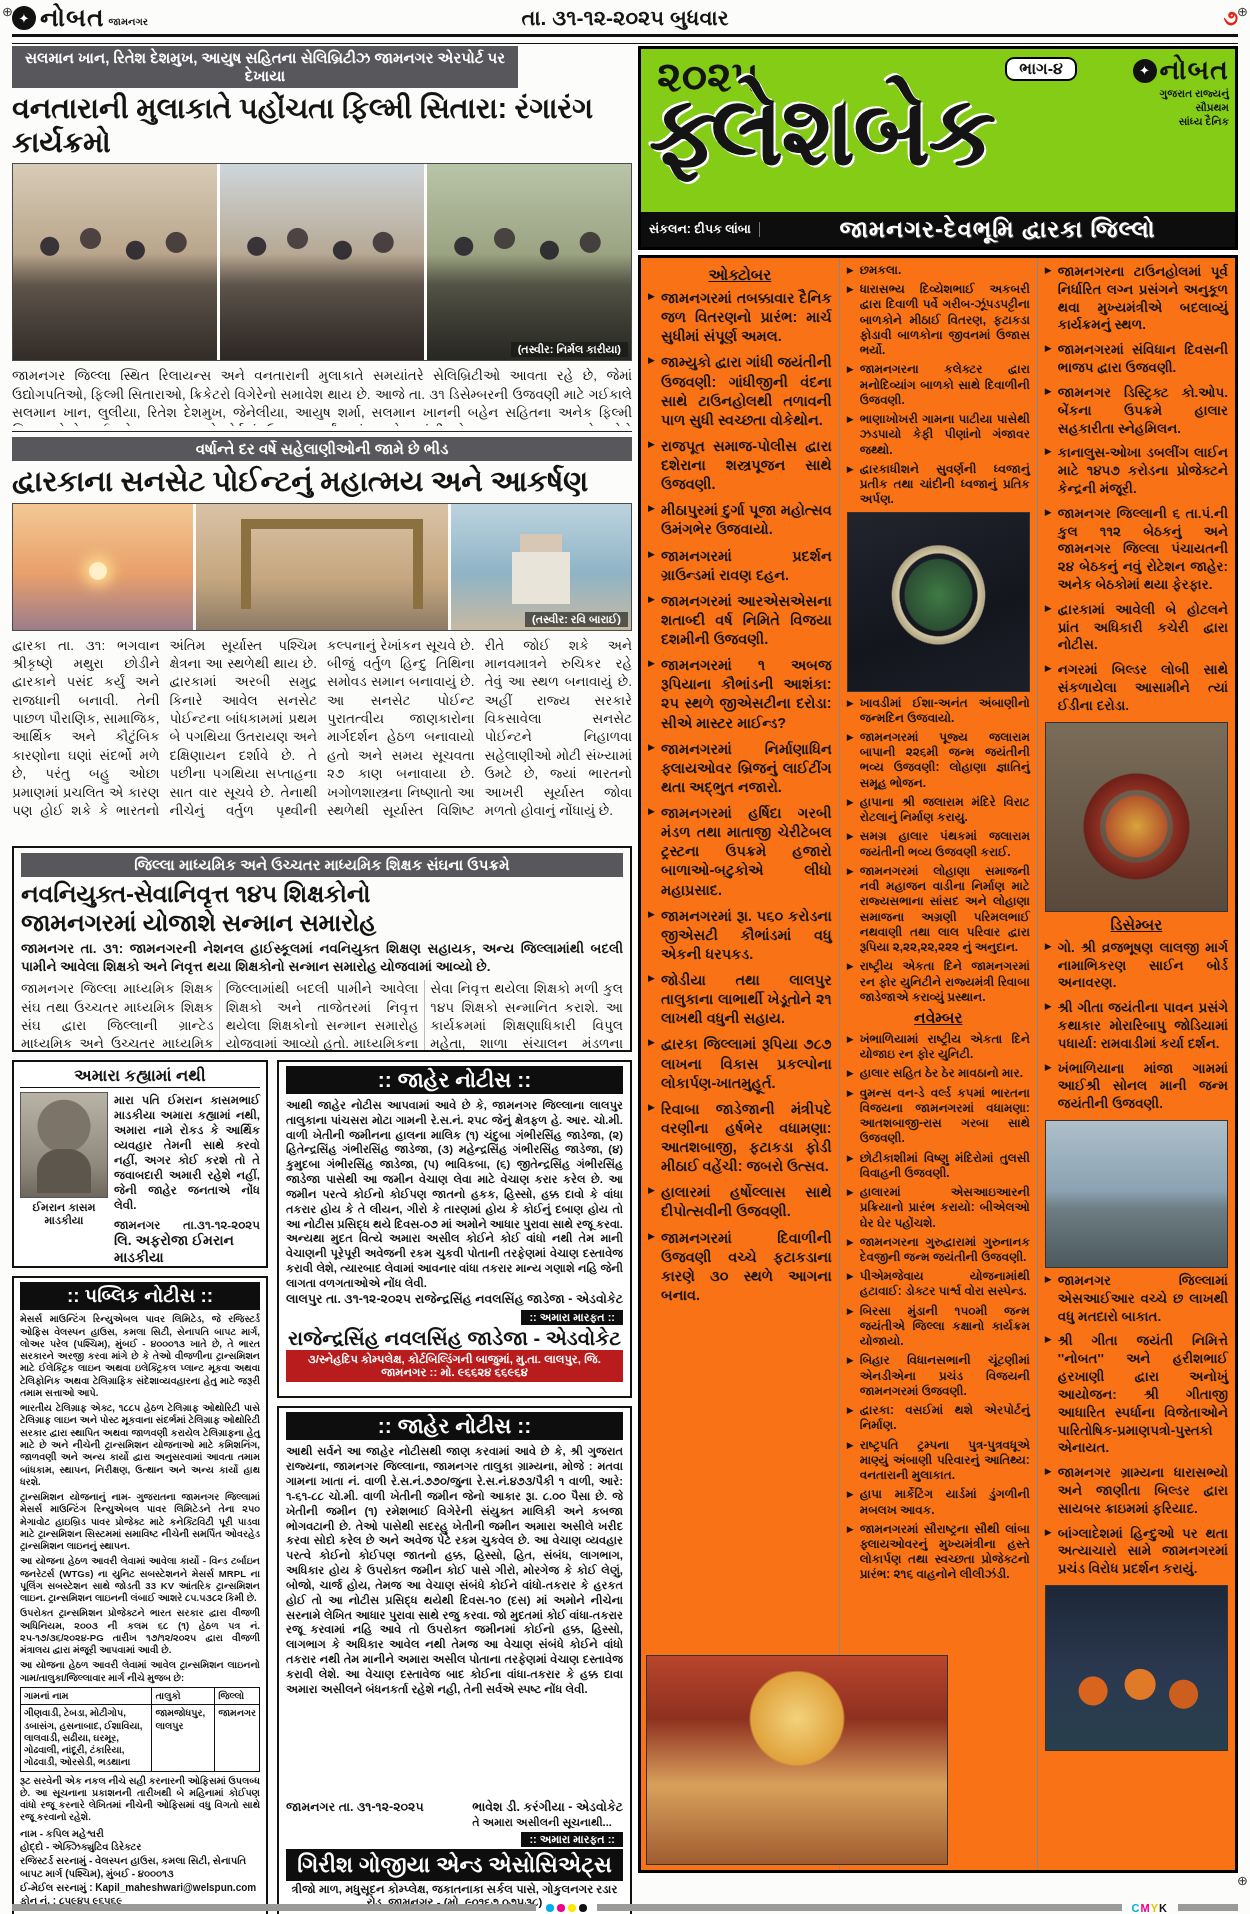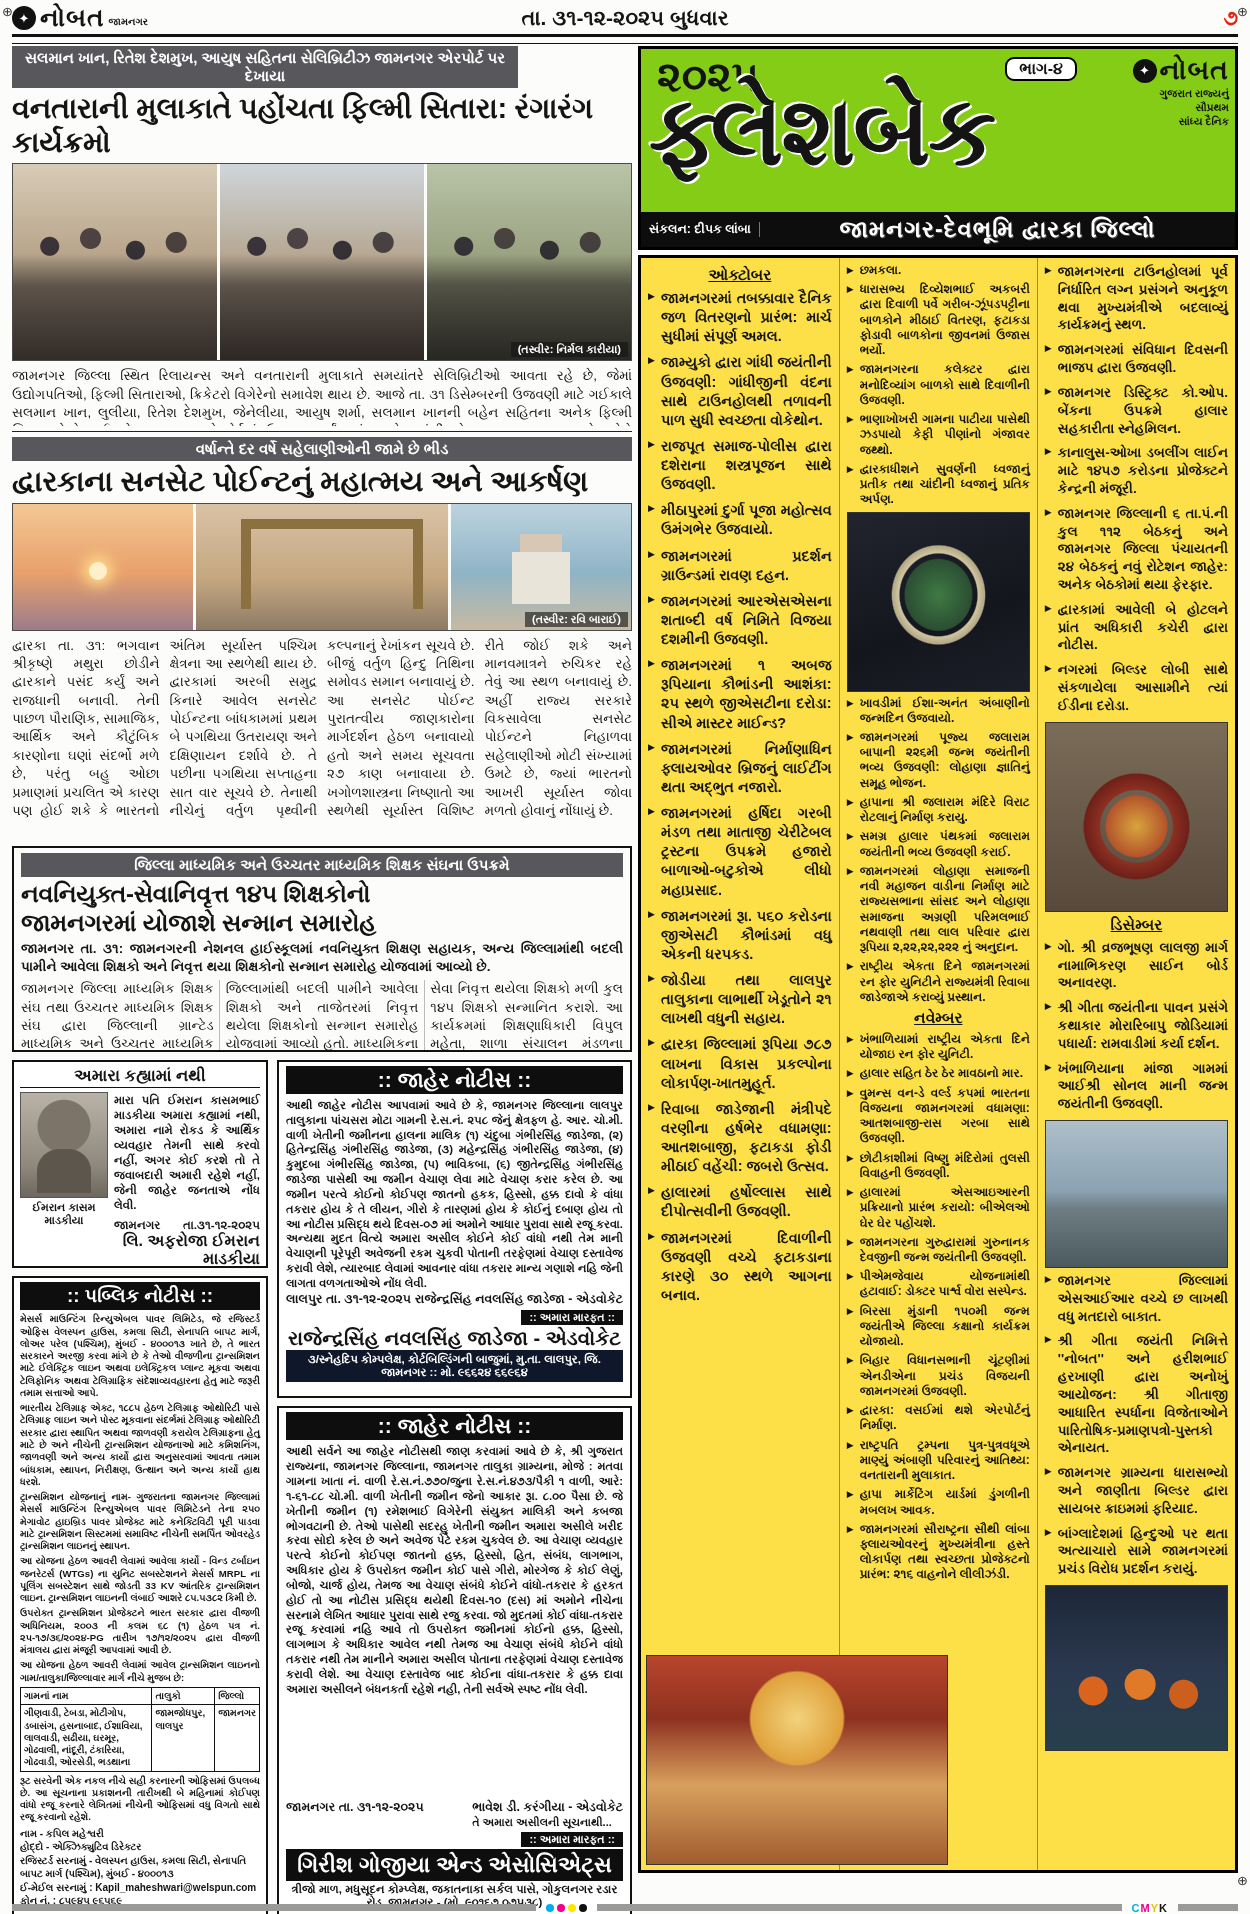--- a/index.html
+++ b/index.html
@@ -68,37 +68,37 @@
   .signs div{font-weight:800;font-size:10px;line-height:1.35;}
   
   .jn{padding:4px 7px;}
   .jn1{height:336px;}
   .jn2{height:512px;}
   .jn-title{font-size:21px;padding:2px 0;margin-bottom:4px;}
   .jn-body{font-size:11.4px;line-height:1.3;text-align:justify;font-weight:600;}
   .jn-sign{display:flex;justify-content:space-between;font-weight:800;font-size:12.5px;margin-top:4px;}
   .via-chip{background:#0e0e0e;color:#fff;font-size:11px;font-weight:800;padding:1px 8px;margin:3px 0 2px auto;width:fit-content;}
   .via-name{font-size:20px;font-weight:900;text-align:center;}
-  .via-addr-dark{background:#0f172a;color:#fff;font-size:11.5px;font-weight:700;text-align:center;padding:3px 4px;}
+  .via-addr-dark{background:#b91c1c;color:#fff;font-size:11.5px;font-weight:700;text-align:center;padding:3px 4px;}
   .firm-bar{background:#0e0e0e;color:#fff;font-size:22px;font-weight:900;text-align:center;padding:3px 0;}
   .firm-addr{font-size:11.5px;font-weight:800;text-align:center;padding:2px 0;}
   
   .fb{position:absolute;left:638px;top:46px;width:600px;}
   .fb-mast{position:relative;border:3px solid #000;background:#84cc16;height:198px;over-flow:hidden;}
   .fb-year{position:absolute;left:16px;top:4px;font-size:42px;font-weight:900;}
   .fb-title{position:absolute;left:8px;top:34px;font-size:96px;font-weight:900;letter-spacing:-2px;line-height:1;white-space:nowrap;text-shadow:2px 2px 0 #fff,-2px -2px 0 #fff;}
   .fb-part{position:absolute;right:158px;top:8px;border:2px solid #000;border-radius:9px;background:#fff;font-size:16px;font-weight:900;padding:1px 12px;}
   .fb-logo{position:absolute;right:6px;top:6px;width:142px;text-align:right;}
   .fb-logo .row{display:flex;justify-content:flex-end;align-items:center;gap:3px;}
   .fb-logo .brand-name{font-size:27px;}
   .fb-tag{font-size:10.5px;font-weight:700;line-height:1.25;margin-top:1px;}
   .fb-region{position:absolute;left:0;right:0;bottom:0;background:#0d0d0d;color:#fff;display:flex;align-items:center;}
   .fb-compiler{font-size:12.5px;font-weight:800;padding:0 8px;border-right:1px solid #777;white-space:nowrap;}
   .fb-region-text{flex:1;text-align:center;font-size:23px;font-weight:900;letter-spacing:1px;padding:4px 0;text-shadow:1px 1px 0 #555;}
-  .fb-body{position:relative;border:3px solid #000;margin-top:5px;height:1612px;display:flex;overflow:hidden;background:#fde047;}
+  .fb-body{position:relative;border:3px solid #000;margin-top:5px;height:1612px;display:flex;overflow:hidden;background:#f97316;}
   .fb-col{padding:5px 7px;overflow:hidden;height:100%;}
   .fb-c1{width:33.4%;font-size:14.5px;}
   .fb-c2{width:33.3%;border-left:1px solid #888;border-right:1px solid #888;font-size:12px;}
   .fb-c3{width:33.3%;font-size:13.5px;}
   .fb-month{text-align:center;font-weight:900;text-decoration:underline;font-size:15.5px;margin:3px 0 5px;}
   .fb-list{margin:0;padding:0;list-style:none;}
   .fb-list li{position:relative;padding-left:13px;margin-bottom:7px;line-height:1.32;text-align:justify;font-weight:700;}
   .fb-c2 .fb-list li{margin-bottom:4px;line-height:1.27;}
   .fb-list li::before{content:"▶";position:absolute;left:0;top:2px;font-size:9px;}
   .fb-ph{border:1.5px solid #333;margin:4px 0;}
@@ -183,21 +183,21 @@
             <div>
               <div class="portrait"></div>
               <div style="font-size:11px;font-weight:800;text-align:center;margin-top:3px;">ઈમરાન કાસમ માડકીયા</div>
             </div>
             <div>
               <p class="kahya-body" style="margin:0;">મારા પતિ ઈમરાન કાસમભાઈ માડકીયા અમારા કહ્યામાં નથી, અમારા નામે રોકડ કે આર્થિક વ્યવહાર તેમની સાથે કરવો નહીં, અગર કોઈ કરશે તો તે જવાબદારી અમારી રહેશે નહીં, જેની જાહેર જનતાએ નોંધ લેવી.</p>
               <div class="kahya-row">
                 <span>જામનગર</span>
                 <span>તા.૩૧-૧૨-૨૦૨૫</span>
               </div>
-              <div style="font-size:16px;font-weight:900;text-align:right;">લિ. અફરોજા ઈમરાન માડકીયા</div>
+              <div style="font-size:14px;font-weight:900;">લિ. અફરોજા ઈમરાન માડકીયા</div>
             </div>
           </div>
         </div>
 
         <div class="nbox pnotice">
           <div class="blackbar pn-title">:: પબ્લિક નોટીસ ::</div>
           <div>
 
           <p>મેસર્સ માઉન્ટિંગ રિન્યુએબલ પાવર લિમિટેડ, જે રજિસ્ટર્ડ ઓફિસ વેલસ્પન હાઉસ, કમલા સિટી, સેનાપતિ બાપટ માર્ગ, લોઅર પરેલ (પશ્ચિમ), મુંબઈ - ૪૦૦૦૧૩ ખાતે છે, તે ભારત સરકારને અરજી કરવા માંગે છે કે તેઓ વીજળીના ટ્રાન્સમિશન માટે ઈલેક્ટ્રિક લાઇન અથવા ઇલેક્ટ્રિકલ પ્લાન્ટ મૂકવા અથવા ટેલિફોનિક અથવા ટેલિગ્રાફિક સંદેશાવ્યવહારના હેતુ માટે જરૂરી તમામ સત્તાઓ આપે.</p>
               <p>ભારતીય ટેલિગ્રાફ એક્ટ, ૧૮૮૫ હેઠળ ટેલિગ્રાફ ઓથોરિટી પાસે ટેલિગ્રાફ લાઇન અને પોસ્ટ મૂકવાના સંદર્ભમાં ટેલિગ્રાફ ઓથોરિટી સરકાર દ્વારા સ્થાપિત અથવા જાળવણી કરાયેલ ટેલિગ્રાફના હેતુ માટે છે અને નીચેની ટ્રાન્સમિશન યોજનાઓ માટે કમિશનિંગ, જાળવણી અને અન્ય કાર્યો દ્વારા અનુસરવામાં આવતા તમામ બાંધકામ, સ્થાપન, નિરીક્ષણ, ઉત્થાન અને અન્ય કાર્યો હાથ ધરશે.</p>

